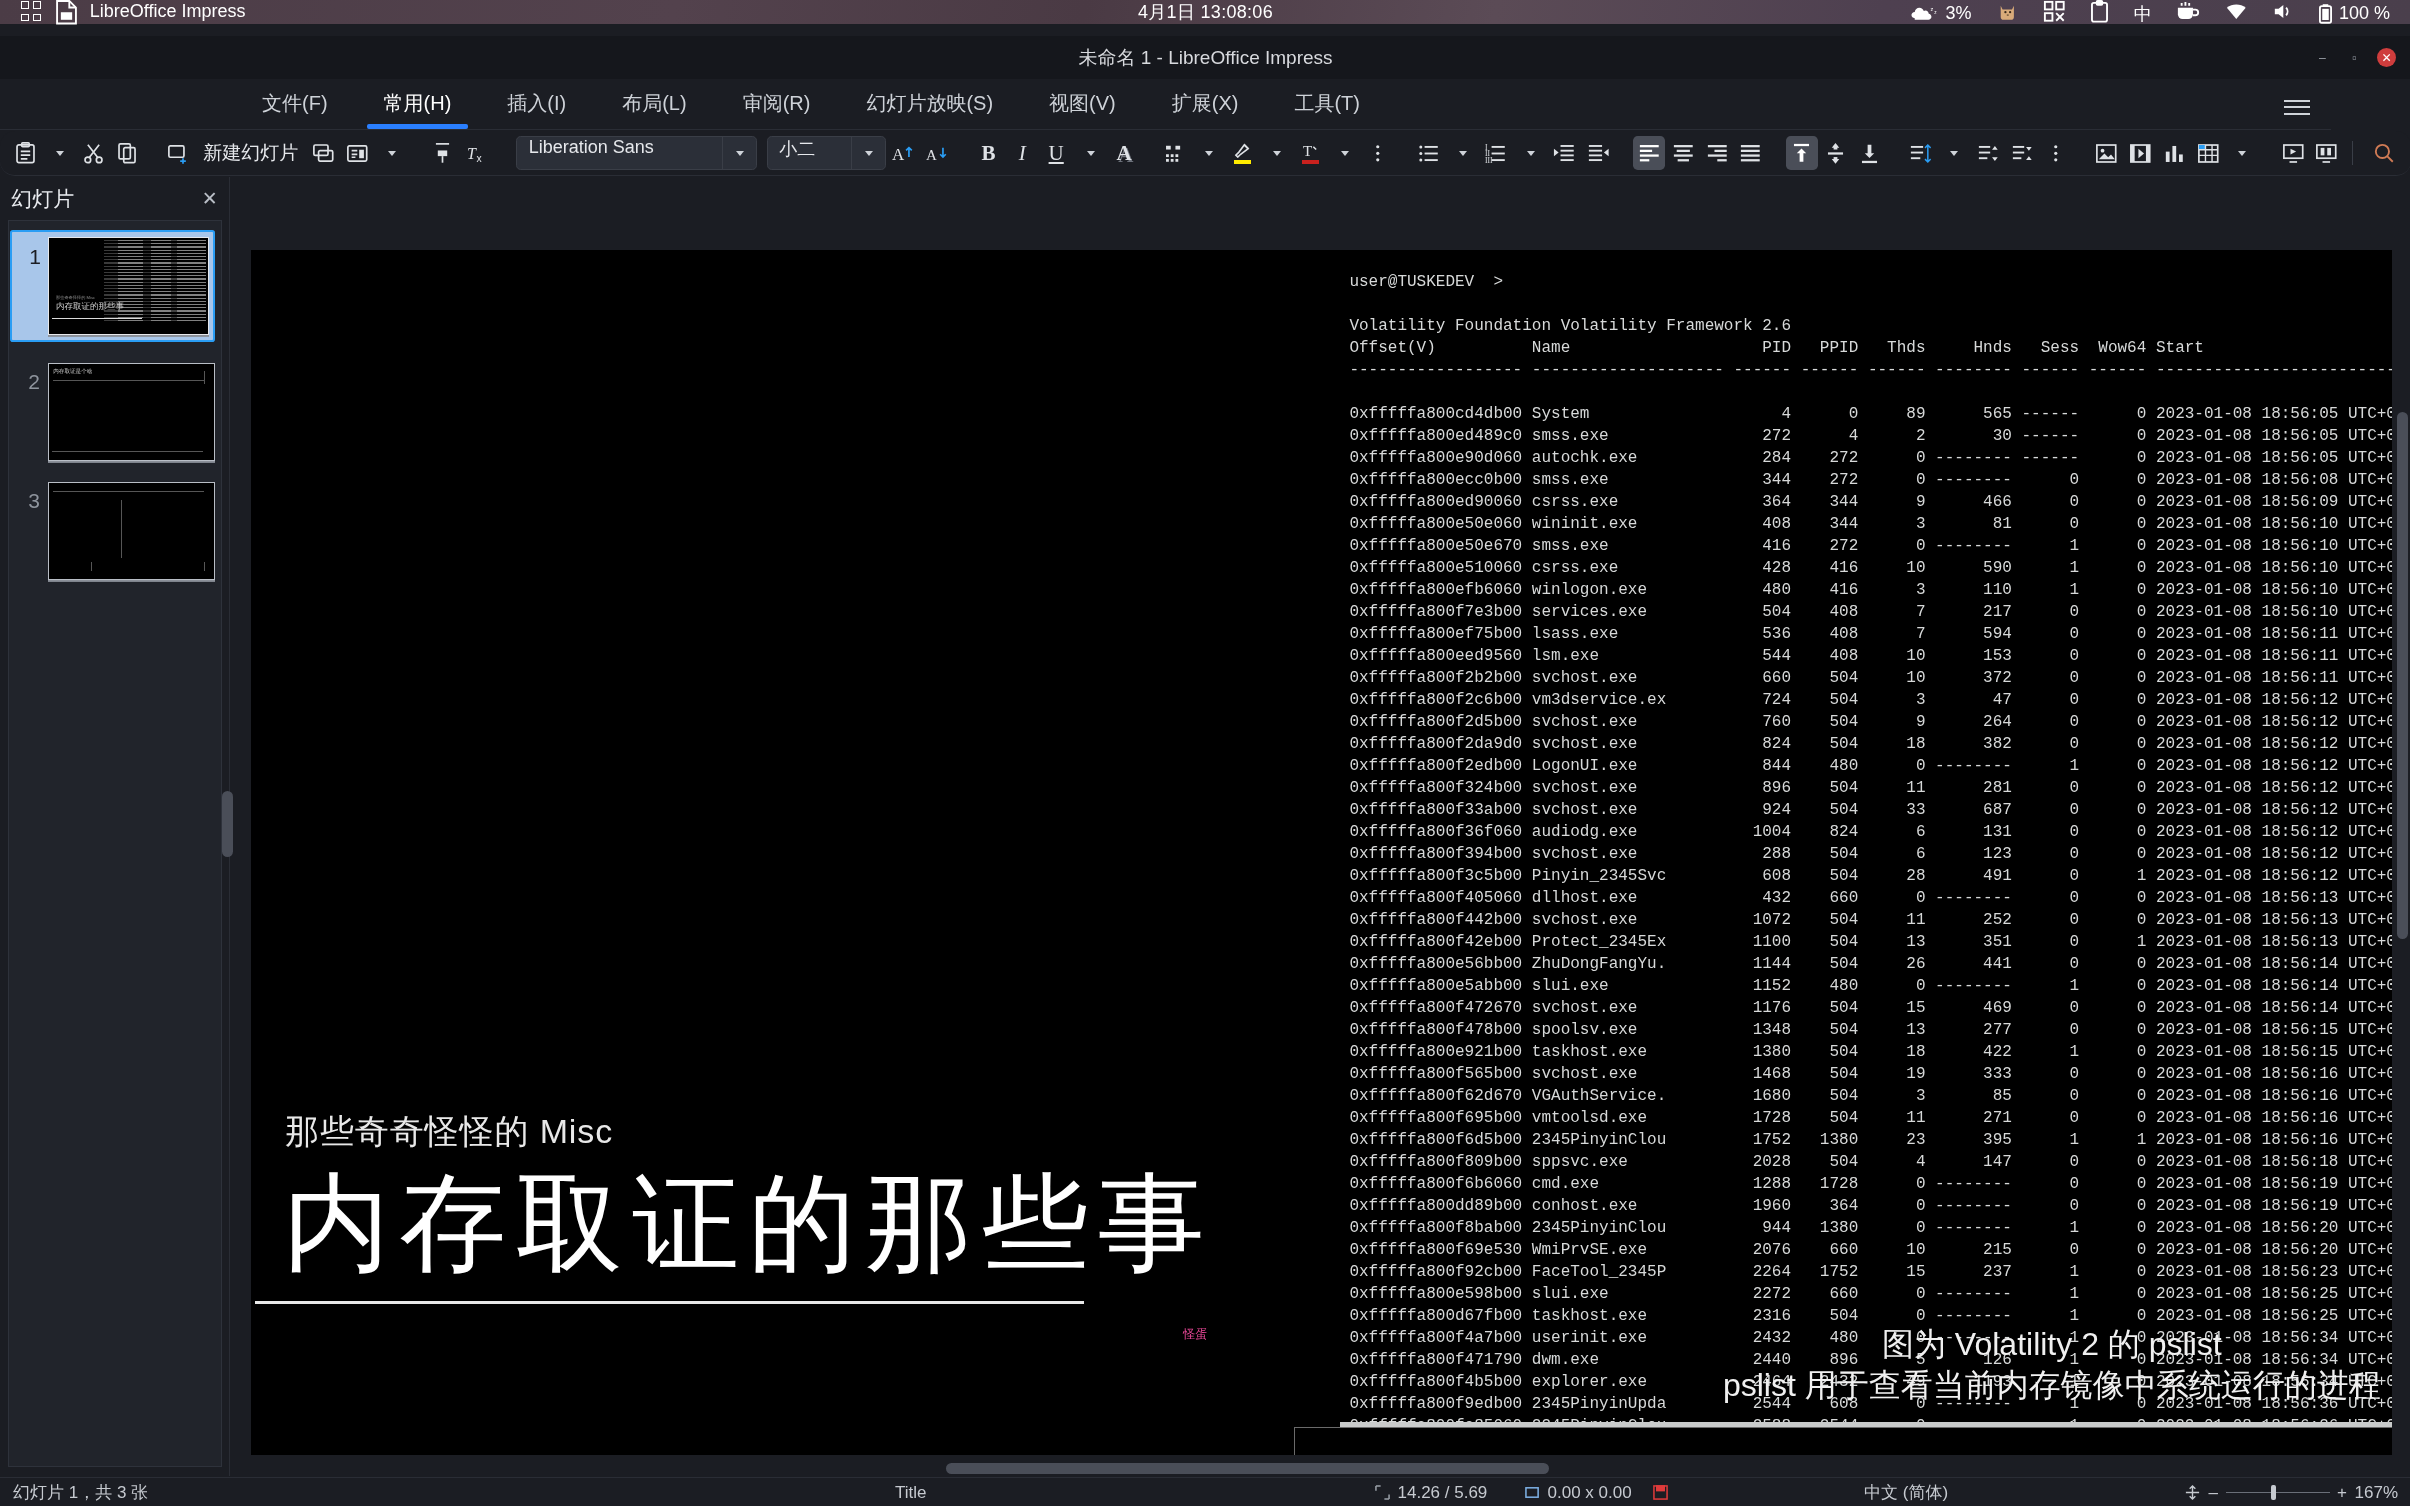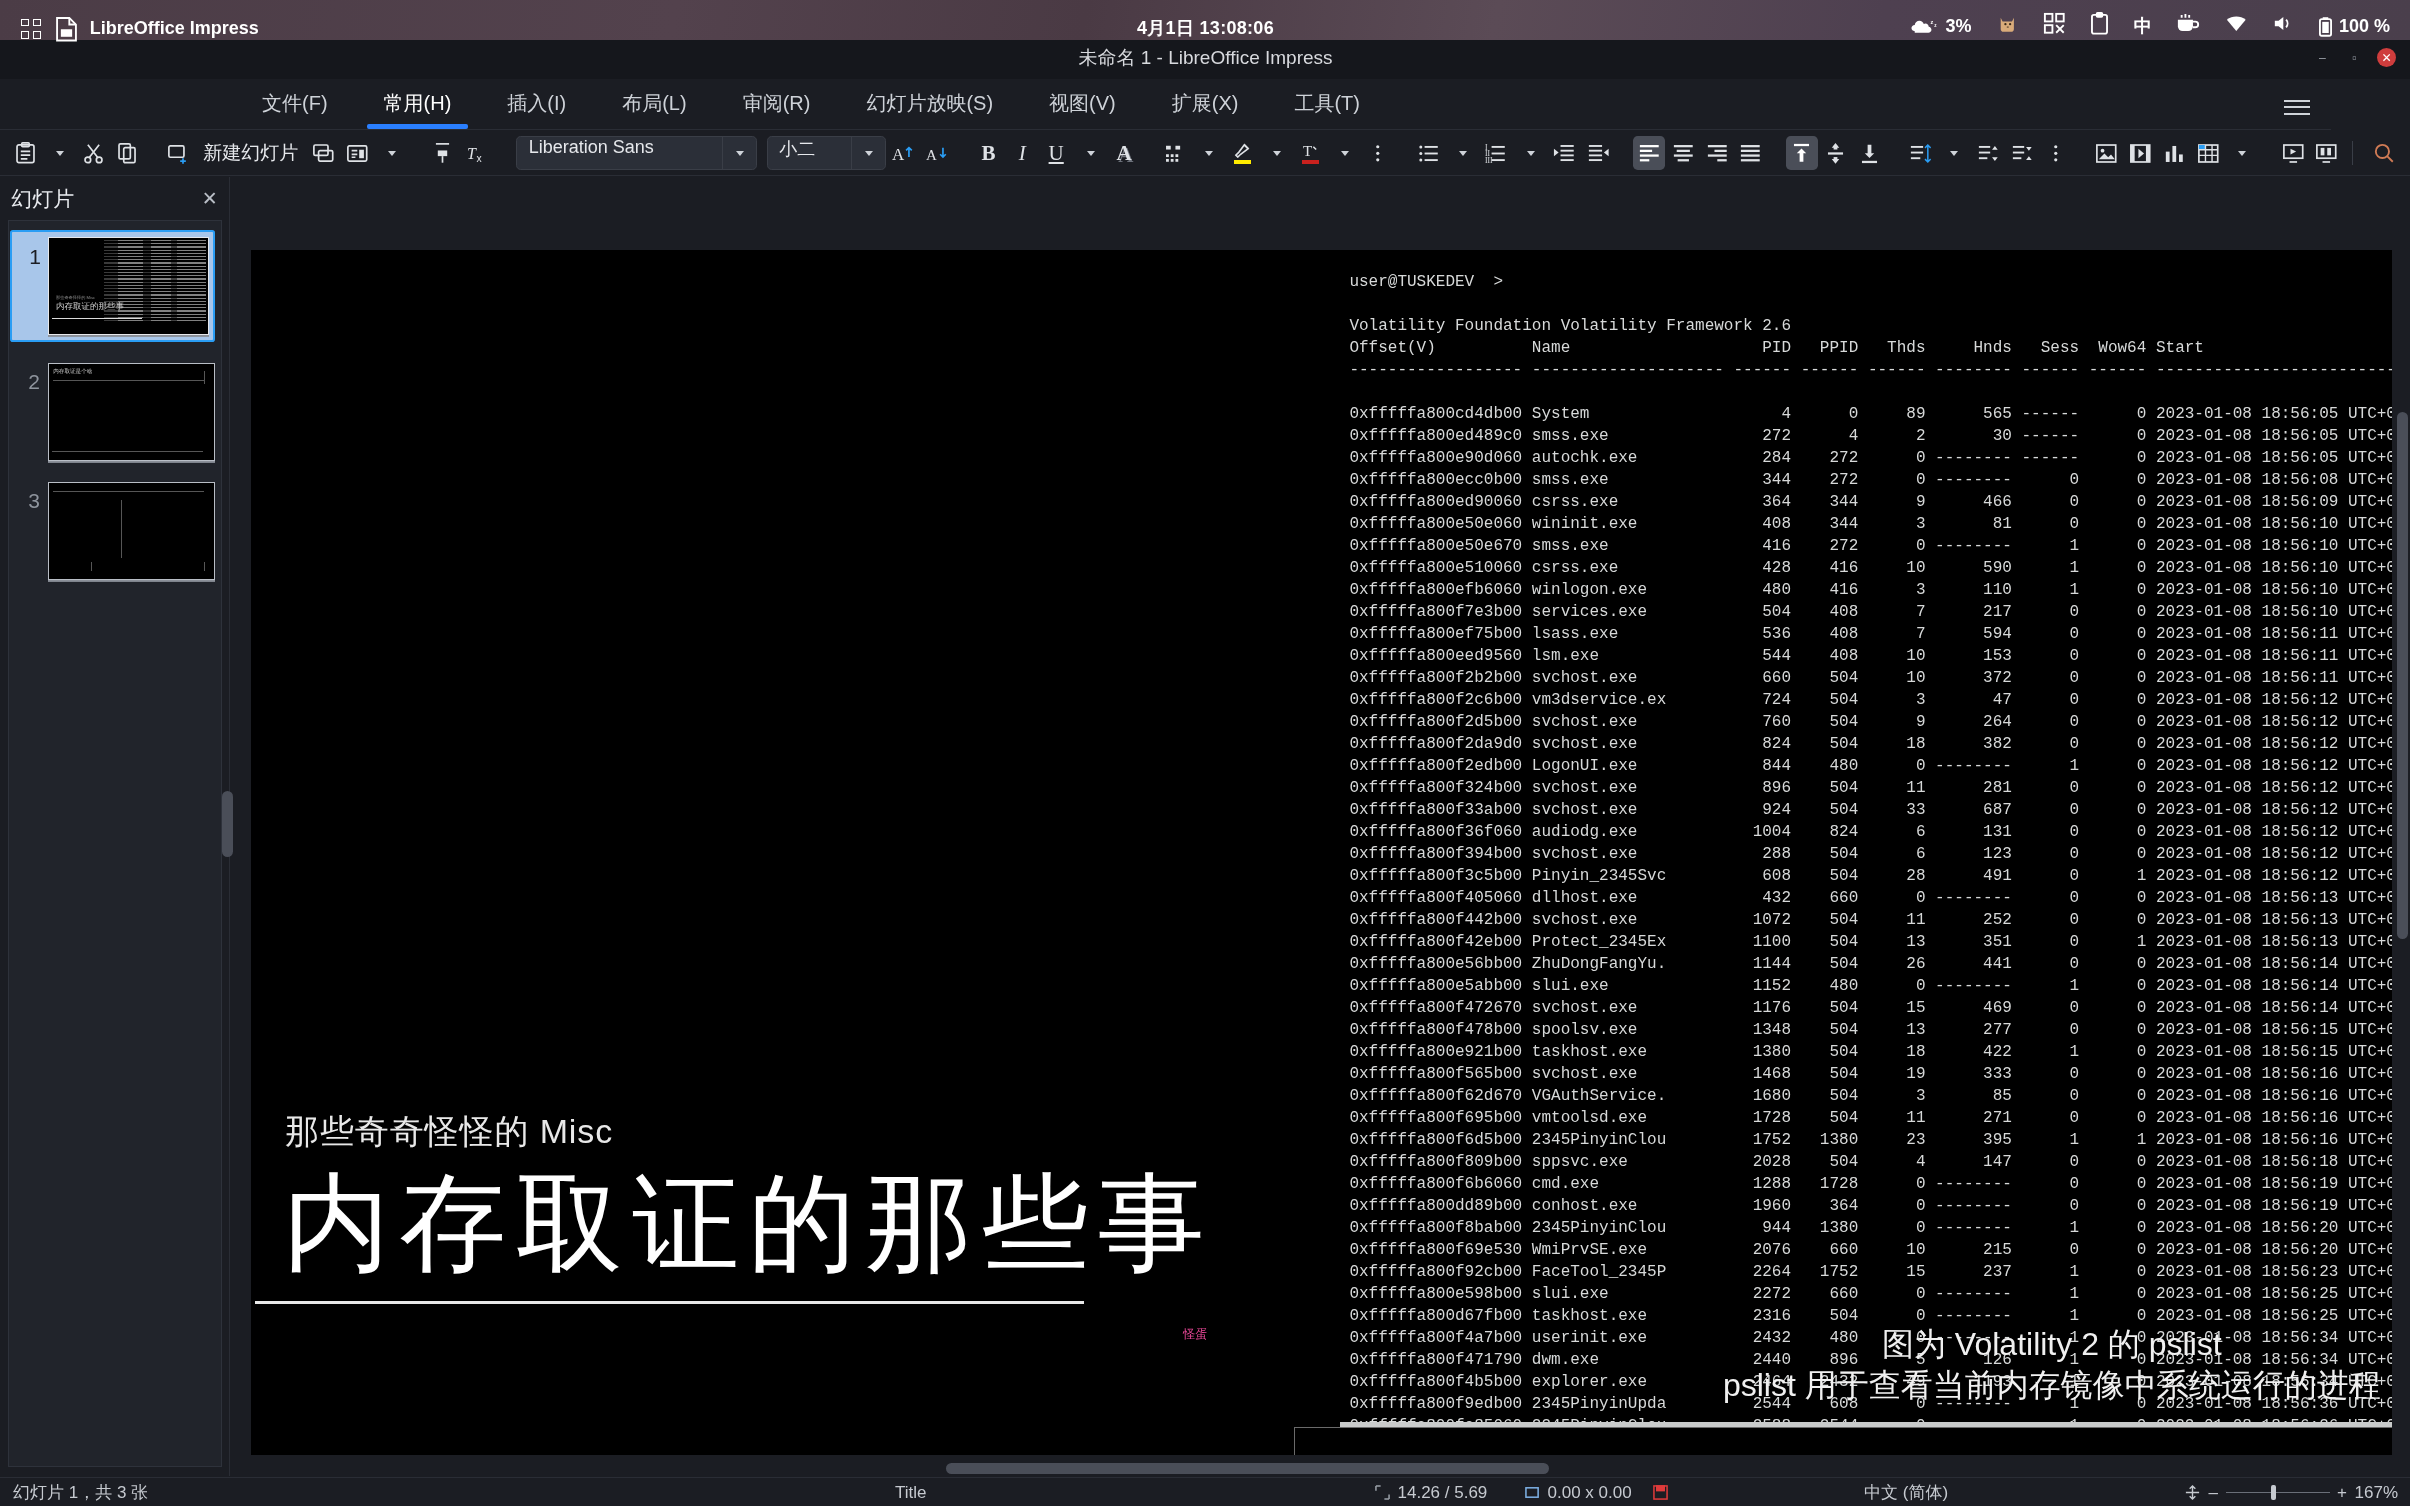--- a/index.html
+++ b/index.html
@@ -6,26 +6,25 @@
   html, body {
     width: 2411px; height: 1507px;
     overflow: hidden;
     font-family: "Liberation Sans", sans-serif;
     background: #1b1d23;
   }
   body { position: relative; }
 
   
   #osbar {
-    position: absolute; left: 0; top: 0; width: 2411px; height: 40px;
+    position: absolute; left: 0; top: 0; width: 2411px; height: 24px;
     background: linear-gradient(100deg,#4b3c46 0%,#53424d 28%,#4a3a44 45%,#5b4b56 62%,#4e4050 78%,#4a3f4c 100%);
-    display: flex; align-items: flex-end;
+    display: flex; align-items: flex-start;
     color: #ffffff; font-size: 18px;
     z-index: 50;
-    font-weight: bold;
   }
   #osbar .ob-left { display:flex; align-items:center; gap:15px; padding-left: 21px; }
   #osbar .ob-right { margin-left:auto; display:flex; align-items:center; gap:24.5px; padding-right: 21px; }
   #osbar .ob-center { position:absolute; left:0; right:0; text-align:center; pointer-events:none; font-size:18px; letter-spacing:0.3px; }
   .grid4 { display:grid; grid-template-columns:7.5px 7.5px; grid-template-rows:7.5px 7.5px; gap:4.7px; }
   .grid4 i { display:block; border:1.9px solid #fff; width:7.5px; height:7.5px; }
   .impress-doc { width:19px;height:22.6px;position:relative;display:inline-block; }
   .impress-doc svg{display:block}
   .tray-item { display:flex; align-items:center; gap:6.6px; font-size:18px; }
 
@@ -48,21 +47,21 @@
   .tab { color:#ced2d8; font-size:20px; padding:0 28px 12.2px; position:relative; cursor:default; white-space:nowrap; }
   .tab.active { color:#ffffff; }
   .tab.active:after { content:""; position:absolute; left:11.3px; right:11.3px; bottom:0; height:4.7px; background:#2a7fff; border-radius:1.9px; }
   #tabbar .hamburger { margin-left:auto; margin-right:21px; margin-bottom:9.4px; width:26px; }
   #tabbar .hamburger i { display:block; height:1.9px; background:#cfd3d9; margin:4.7px 0; }
 
   
   #toolbar {
     position:absolute; left:0; top:131px; width:2411px; height:45px;
     background:#1b1d23; border-bottom:0.9px solid #2a2d35; z-index:30;
-    display:flex; align-items:center; padding:0 9.4px; gap:1.9px;
+    display:flex; align-items:center; padding:0 9.4px; gap:1.9px;border-radius:15px;
   }
   .tb { display:flex; align-items:center; justify-content:center; height:34px; min-width:32px; padding:0 4.7px; color:#dfe2e6; }
   .tb.active { background:#4a4e58; border-radius:4.7px; }
   .tb svg { display:block; }
   .sep { width:0.9px; height:24.5px; background:#3a3e47; margin:0 7.5px; }
   .caret { width:0;height:0;border-left:4.7px solid transparent;border-right:4.7px solid transparent;border-top:5.6px solid #cfd3d9; margin-left:0.9px; }
   .tb-label { font-size:19px; color:#e6e8ec; padding:0 7.5px; white-space:nowrap; }
   .combo { height:34px; background:#2b2f38; border-radius:4.7px; display:flex; align-items:flex-start; border:0.9px solid #3a3e47; }
   .combo .cv { padding:0 11.3px; font-size:18px; color:#e6e8ec; white-space:nowrap; overflow:hidden; }
   .combo .cd { width:34px; height:100%; display:flex; align-items:center; justify-content:center; border-left:0.9px solid #3a3e47; }

